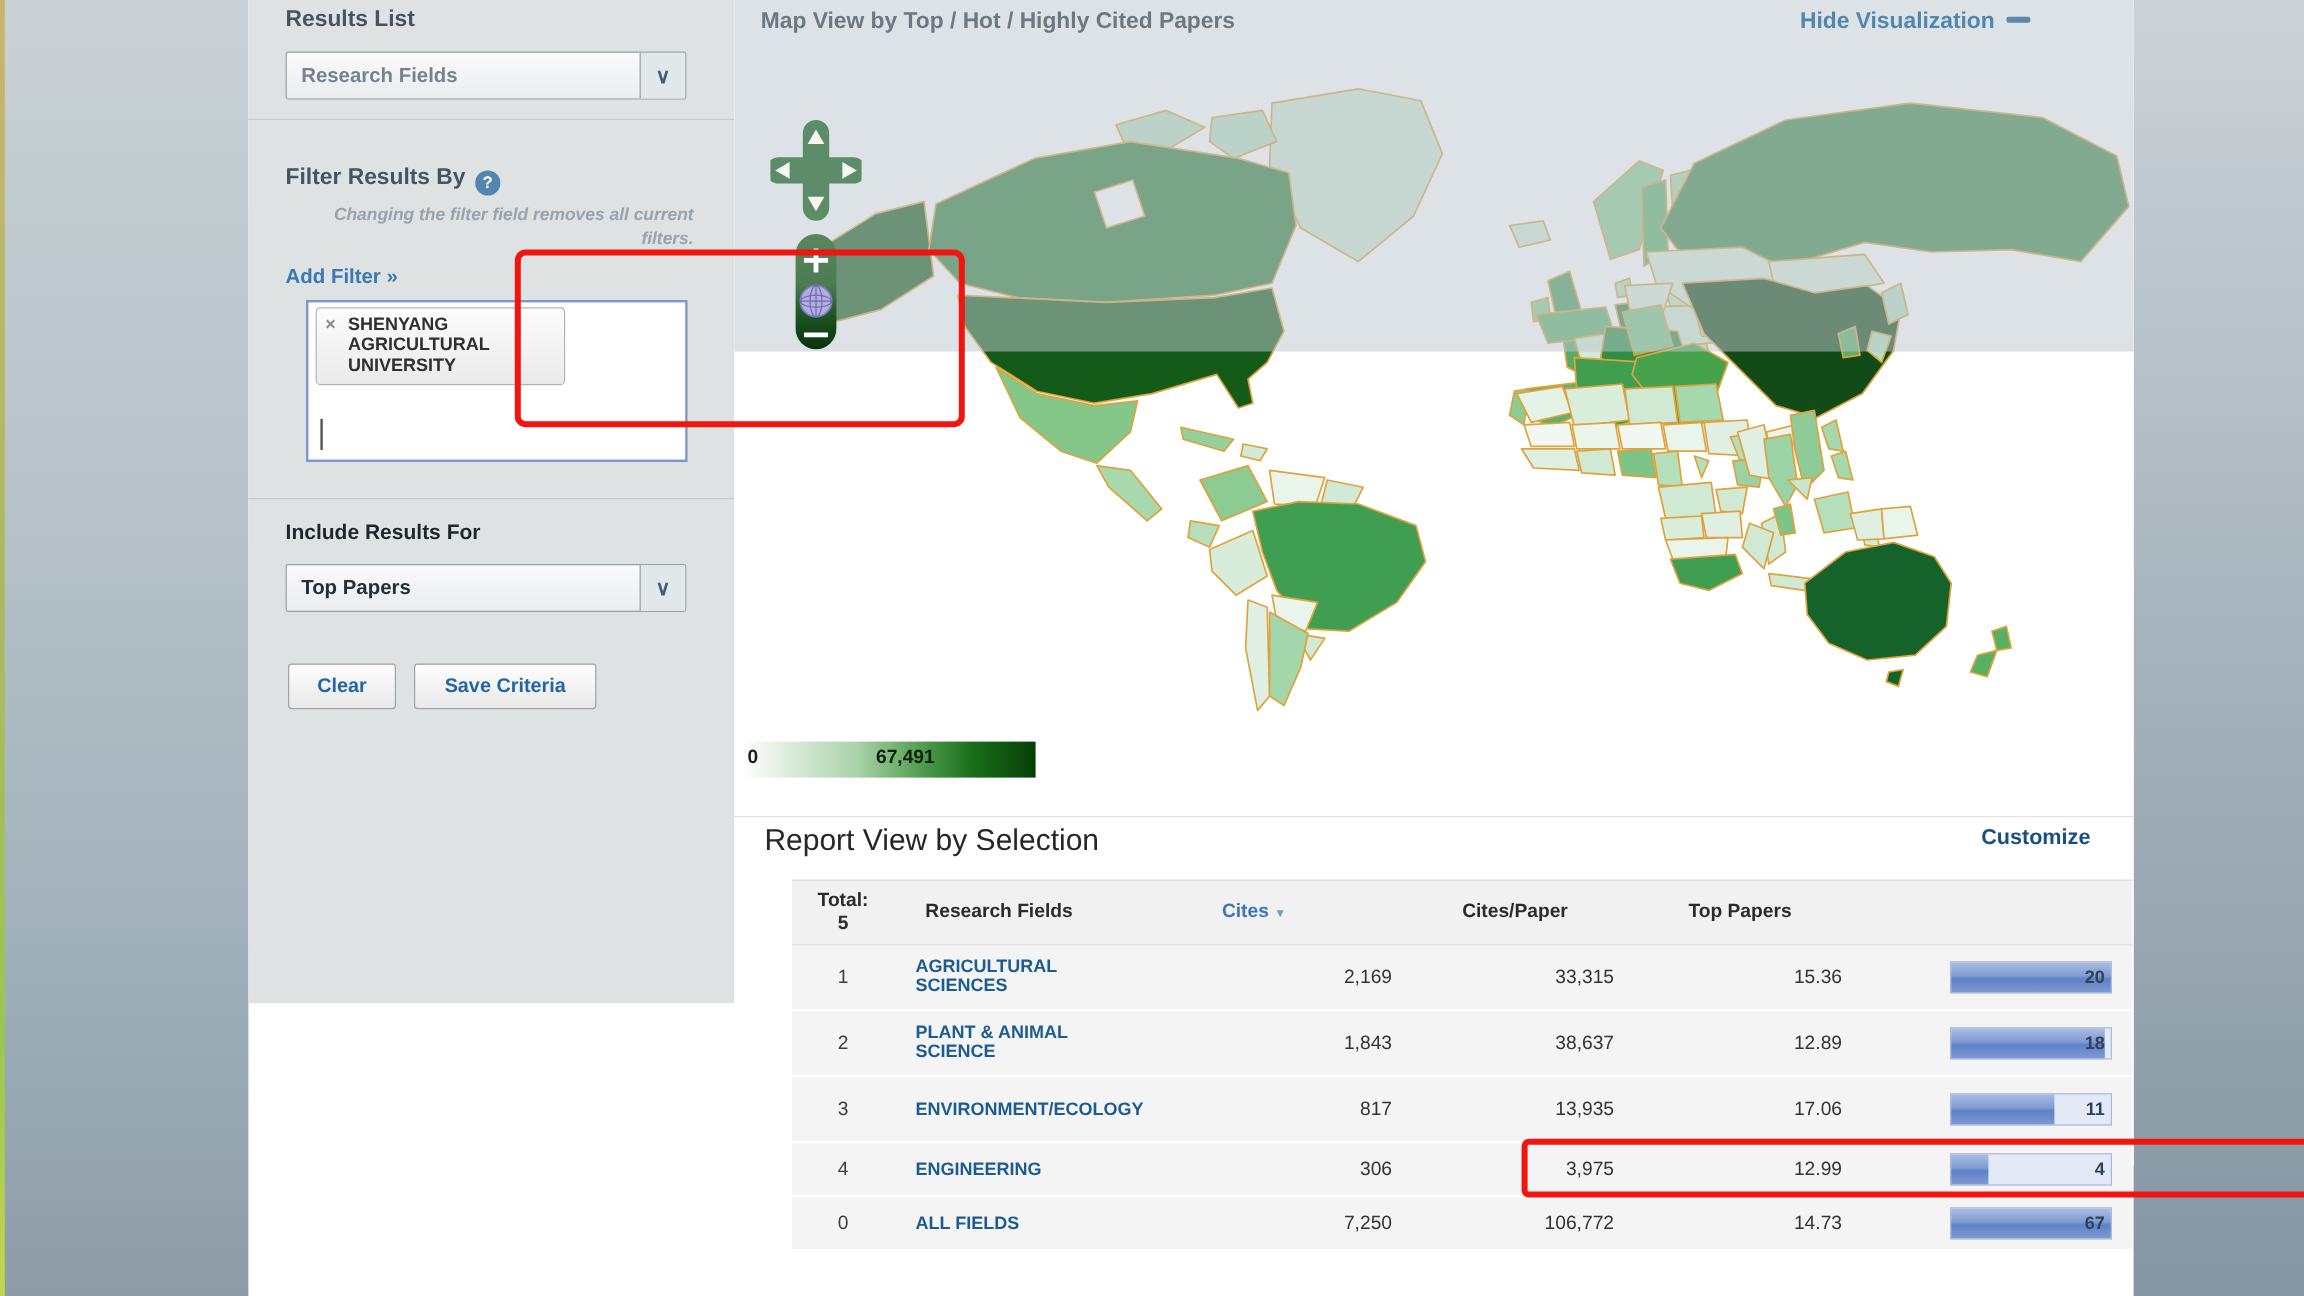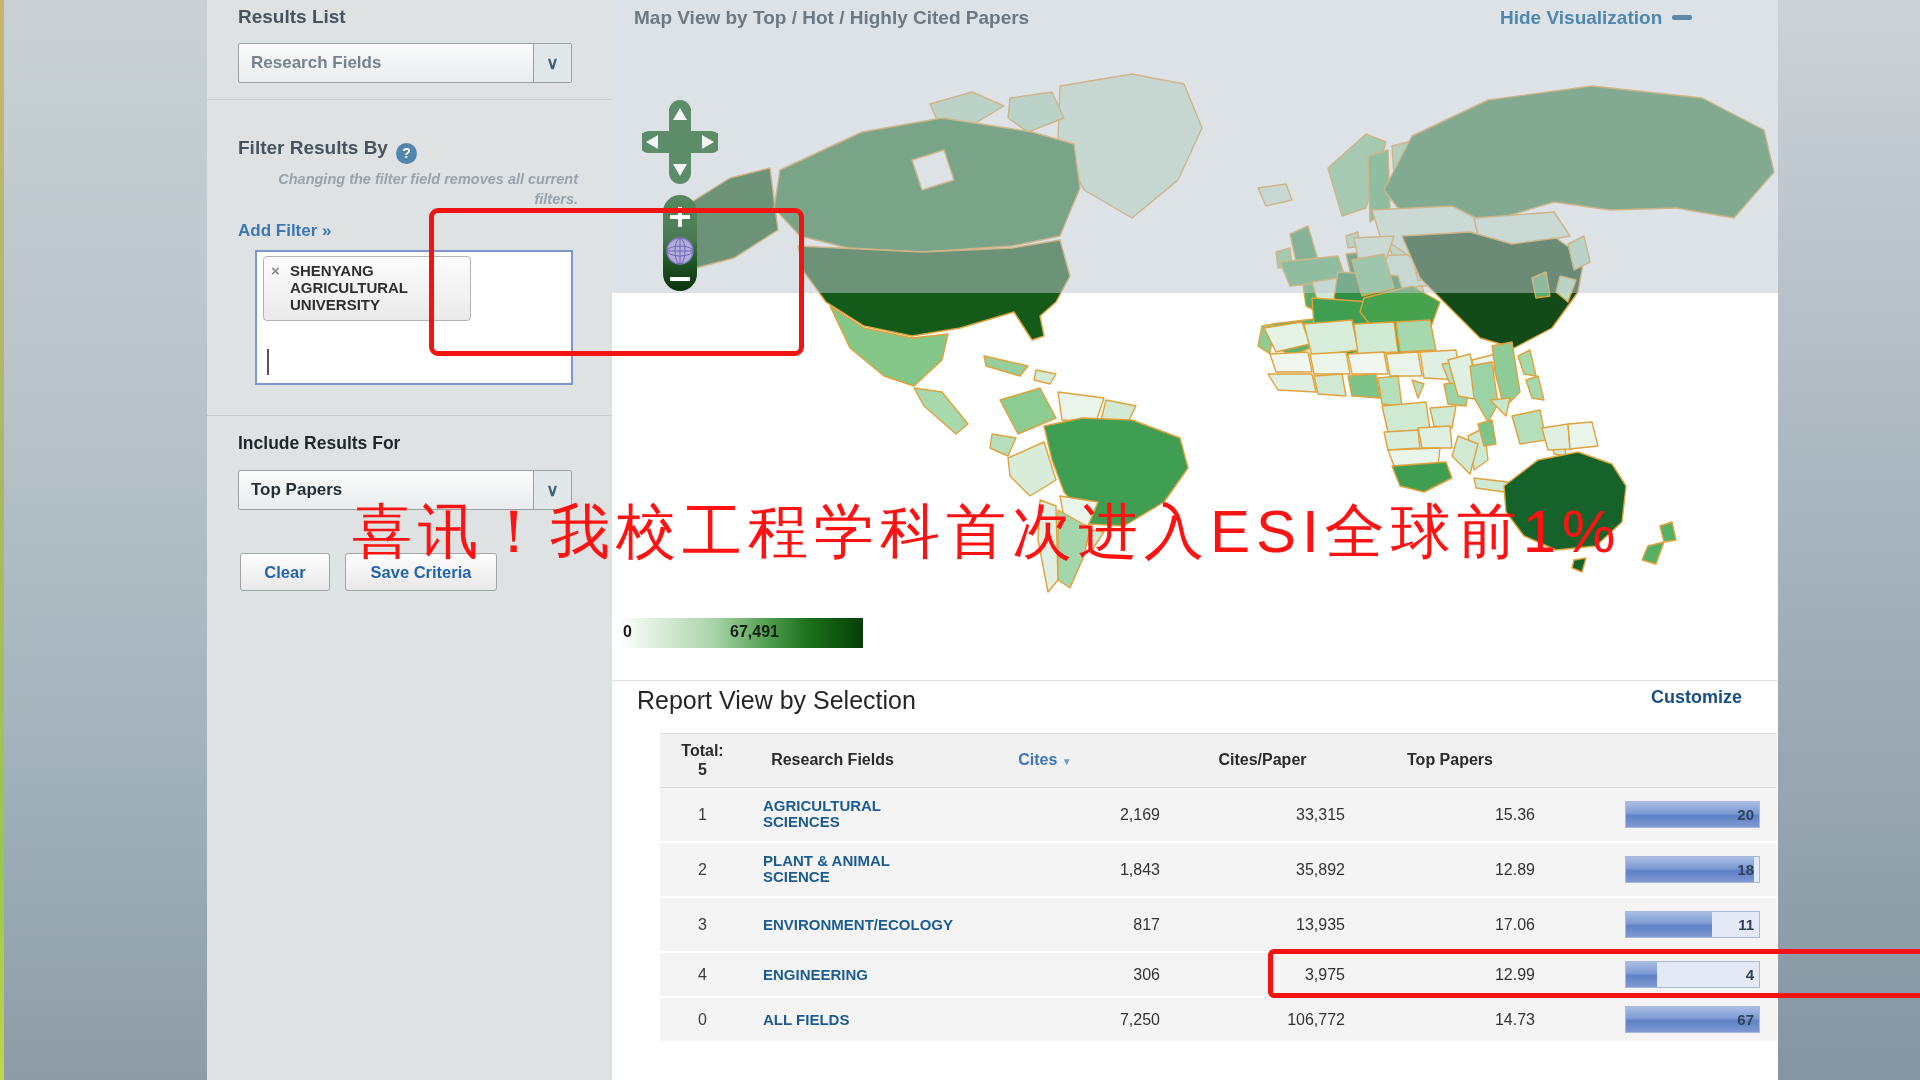--- a/index.html
+++ b/index.html
@@ -10,21 +10,21 @@
 
   
   #left-band { left:0; top:0; width:207px; height:1080px;
     background:linear-gradient(180deg,#c9d1d6 0%,#b7c2c8 40%,#9fafba 75%,#8d9ca7 100%); }
   #left-edge-strip { left:0; top:0; width:4px; height:1080px;
     background:linear-gradient(180deg,#c8b05a 0%,#a8b84e 45%,#9ccb3a 80%,#c8e23c 100%); opacity:.85; }
   #right-band { left:1778px; top:0; width:142px; height:1080px;
     background:linear-gradient(180deg,#ccd3d8 0%,#aab6bf 45%,#8496a2 100%); }
 
   
-  #sidebar { left:207px; top:0; width:405px; height:1080px; background:#dfe2e3; }
+  #sidebar { left:207px; top:0; width:405px; height:836px; background:#dfe2e3; }
   .side-h { font-size:19px; font-weight:bold; color:#47545f; }
   .divider { left:0; width:405px; height:1px; background:#c6cbcf; }
   .dropdown { width:334px; height:40px; border:1px solid #98a1a4; border-radius:2px;
     background:linear-gradient(180deg,#fafbfb,#e9edee); display:flex; align-items:center; }
   .dd-text { flex:1; padding-left:12px; font-size:17px; font-weight:bold; }
   .dd-btn { width:38px; height:100%; border-left:1px solid #98a1a4; background:#e2e7e9;
     display:flex; align-items:center; justify-content:center; font-size:17px; font-weight:bold; color:#3f607a; }
   .q-icon { display:inline-flex; width:21px; height:21px; border-radius:50%; background:#5286ac;
     color:#fff; font-size:14px; font-weight:bold; align-items:center; justify-content:center;
     vertical-align:-4px; margin-left:8px; }
@@ -319,21 +319,21 @@
             <div class="bar-fill" style="width: 100%;"></div>
             <span class="bar-num">20</span>
           </div>
         </div>
       </div>
 
       <div class="t-row data-row">
         <div class="td-rank">2</div>
         <div class="td-field"><span>PLANT &amp; ANIMAL SCIENCE</span></div>
         <div class="td-num">1,843</div>
-        <div class="td-num">35,892</div>
+        <div class="td-num">38,637</div>
         <div class="td-num">12.89</div>
         <div class="td-bar">
           <div class="bar-track">
             <div class="bar-fill" style="width: 96%;"></div>
             <span class="bar-num">18</span>
           </div>
         </div>
       </div>
 
       <div class="t-row data-row">
@@ -375,15 +375,14 @@
             <div class="bar-fill" style="width: 100%;"></div>
             <span class="bar-num">67</span>
           </div>
         </div>
       </div>
     </div>
 
     <div class="abs red-rect" id="red-rect-2"></div>
   </div>
 
-  <div class="abs" id="cn-banner">喜讯！我校工程学科首次进入ESI全球前1%</div>
 
 </div>
 
 </body></html>

